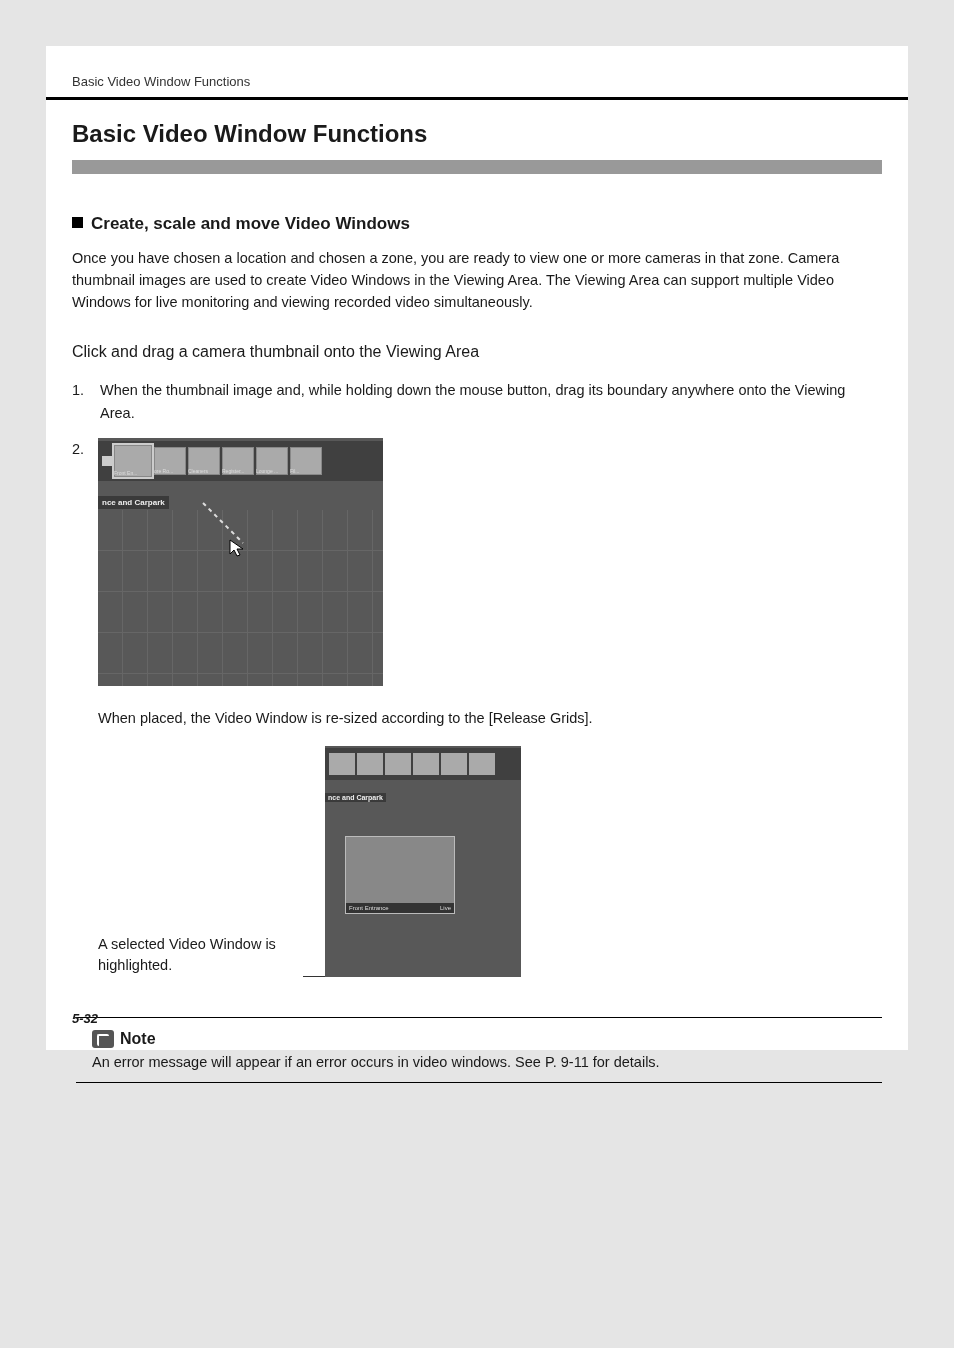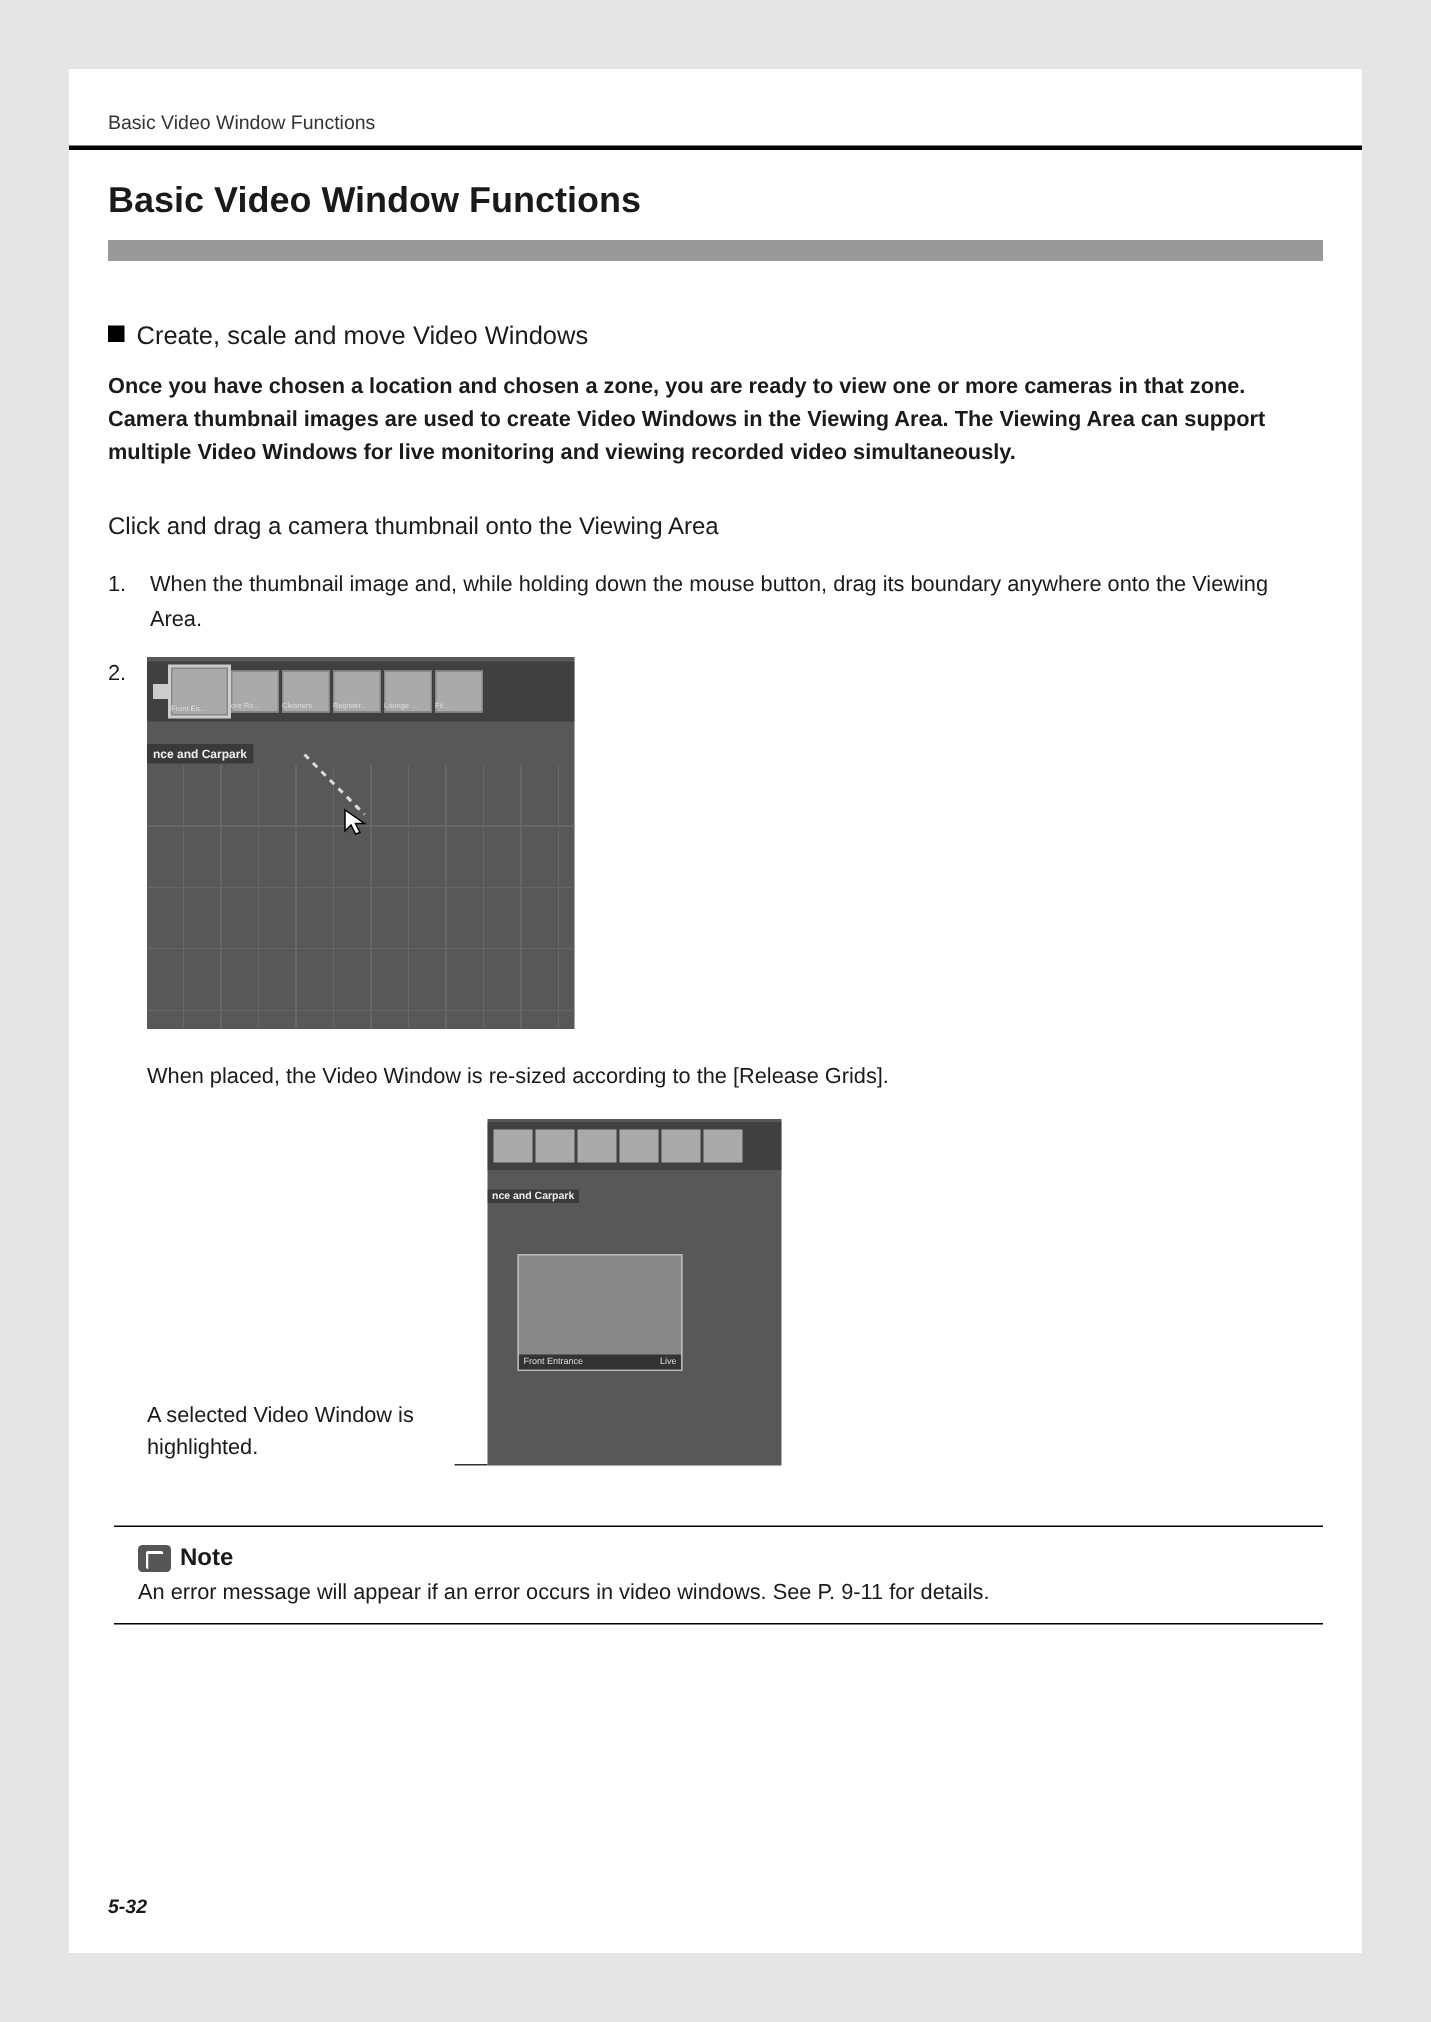--- a/index.html
+++ b/index.html
@@ -7,21 +7,21 @@
   body {
     background: #e5e5e5;
     font-family: Arial, Helvetica, sans-serif;
     color: #1a1a1a;
     padding: 46px 46px 0 46px;
     position: relative;
   }
   .page {
     background: #ffffff;
     width: 862px;
-    height: 1256px;
+    height: 1004px;
     padding: 0;
     position: relative;
   }
   .header-line {
     font-size: 13px;
     color: #333;
     padding: 28px 0 8px 26px;
   }
   .thick-rule {
     border: none;
@@ -36,36 +36,35 @@
     font-weight: bold;
     margin-bottom: 12px;
   }
   .gray-bar {
     height: 14px;
     background: #999;
     margin-bottom: 40px;
   }
   h2 {
     font-size: 17px;
-    font-weight: normal;
+    font-weight: bold;
     margin-bottom: 14px;
   }
   .sq {
     display: inline-block;
     width: 11px;
     height: 11px;
     background: #000;
     margin-right: 8px;
     vertical-align: 1px;
   }
   p.body {
     font-size: 14.5px;
     line-height: 1.5;
     margin-bottom: 30px;
-    font-weight: bold;
   }
   h3 {
     font-size: 16px;
     font-weight: normal;
     margin-bottom: 18px;
   }
   ol {
     list-style: none;
     counter-reset: item;
     padding-left: 0;

